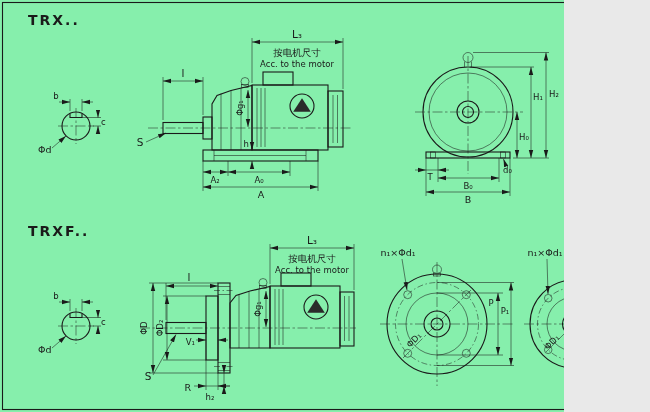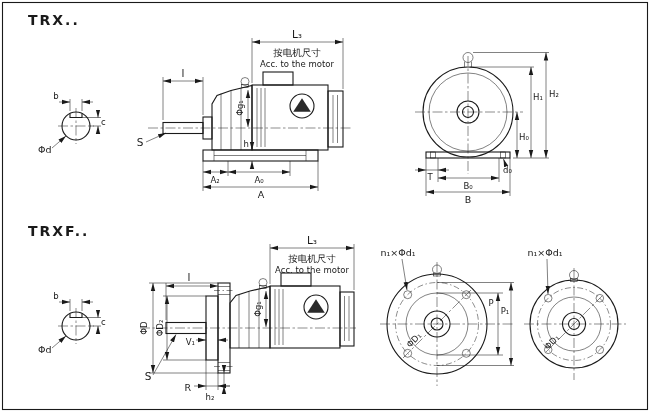--- a/index.html
+++ b/index.html
@@ -1,16 +1,16 @@
 <!DOCTYPE html>
 <html><head>
 <meta charset="utf-8">
 <style>
   html,body{margin:0;padding:0;background:#e9e9e9;}
-  .stage{position:relative;width:650px;height:412px;background:#ffffff;overflow:hidden;
+  .stage{position:relative;width:564px;height:412px;background:#86efac;overflow:hidden;
          font-family:"DejaVu Sans",sans-serif;}
   svg{display:block;}
   svg text{fill:#1a1a1a;font-family:"DejaVu Sans",sans-serif;font-size:10.5px;}
   .ttl{font-size:14px;font-weight:bold;letter-spacing:2px;}
   .sm{font-size:9.5px;}
   .xs{font-size:8.5px;}
   .o{fill:none;stroke:#1a1a1a;stroke-width:1.1;}
   .t{fill:none;stroke:#1a1a1a;stroke-width:0.55;}
   .d{fill:none;stroke:#1a1a1a;stroke-width:0.55;}
   .cl{fill:none;stroke:#1a1a1a;stroke-width:0.5;stroke-dasharray:10 2.5 2.5 2.5;}

